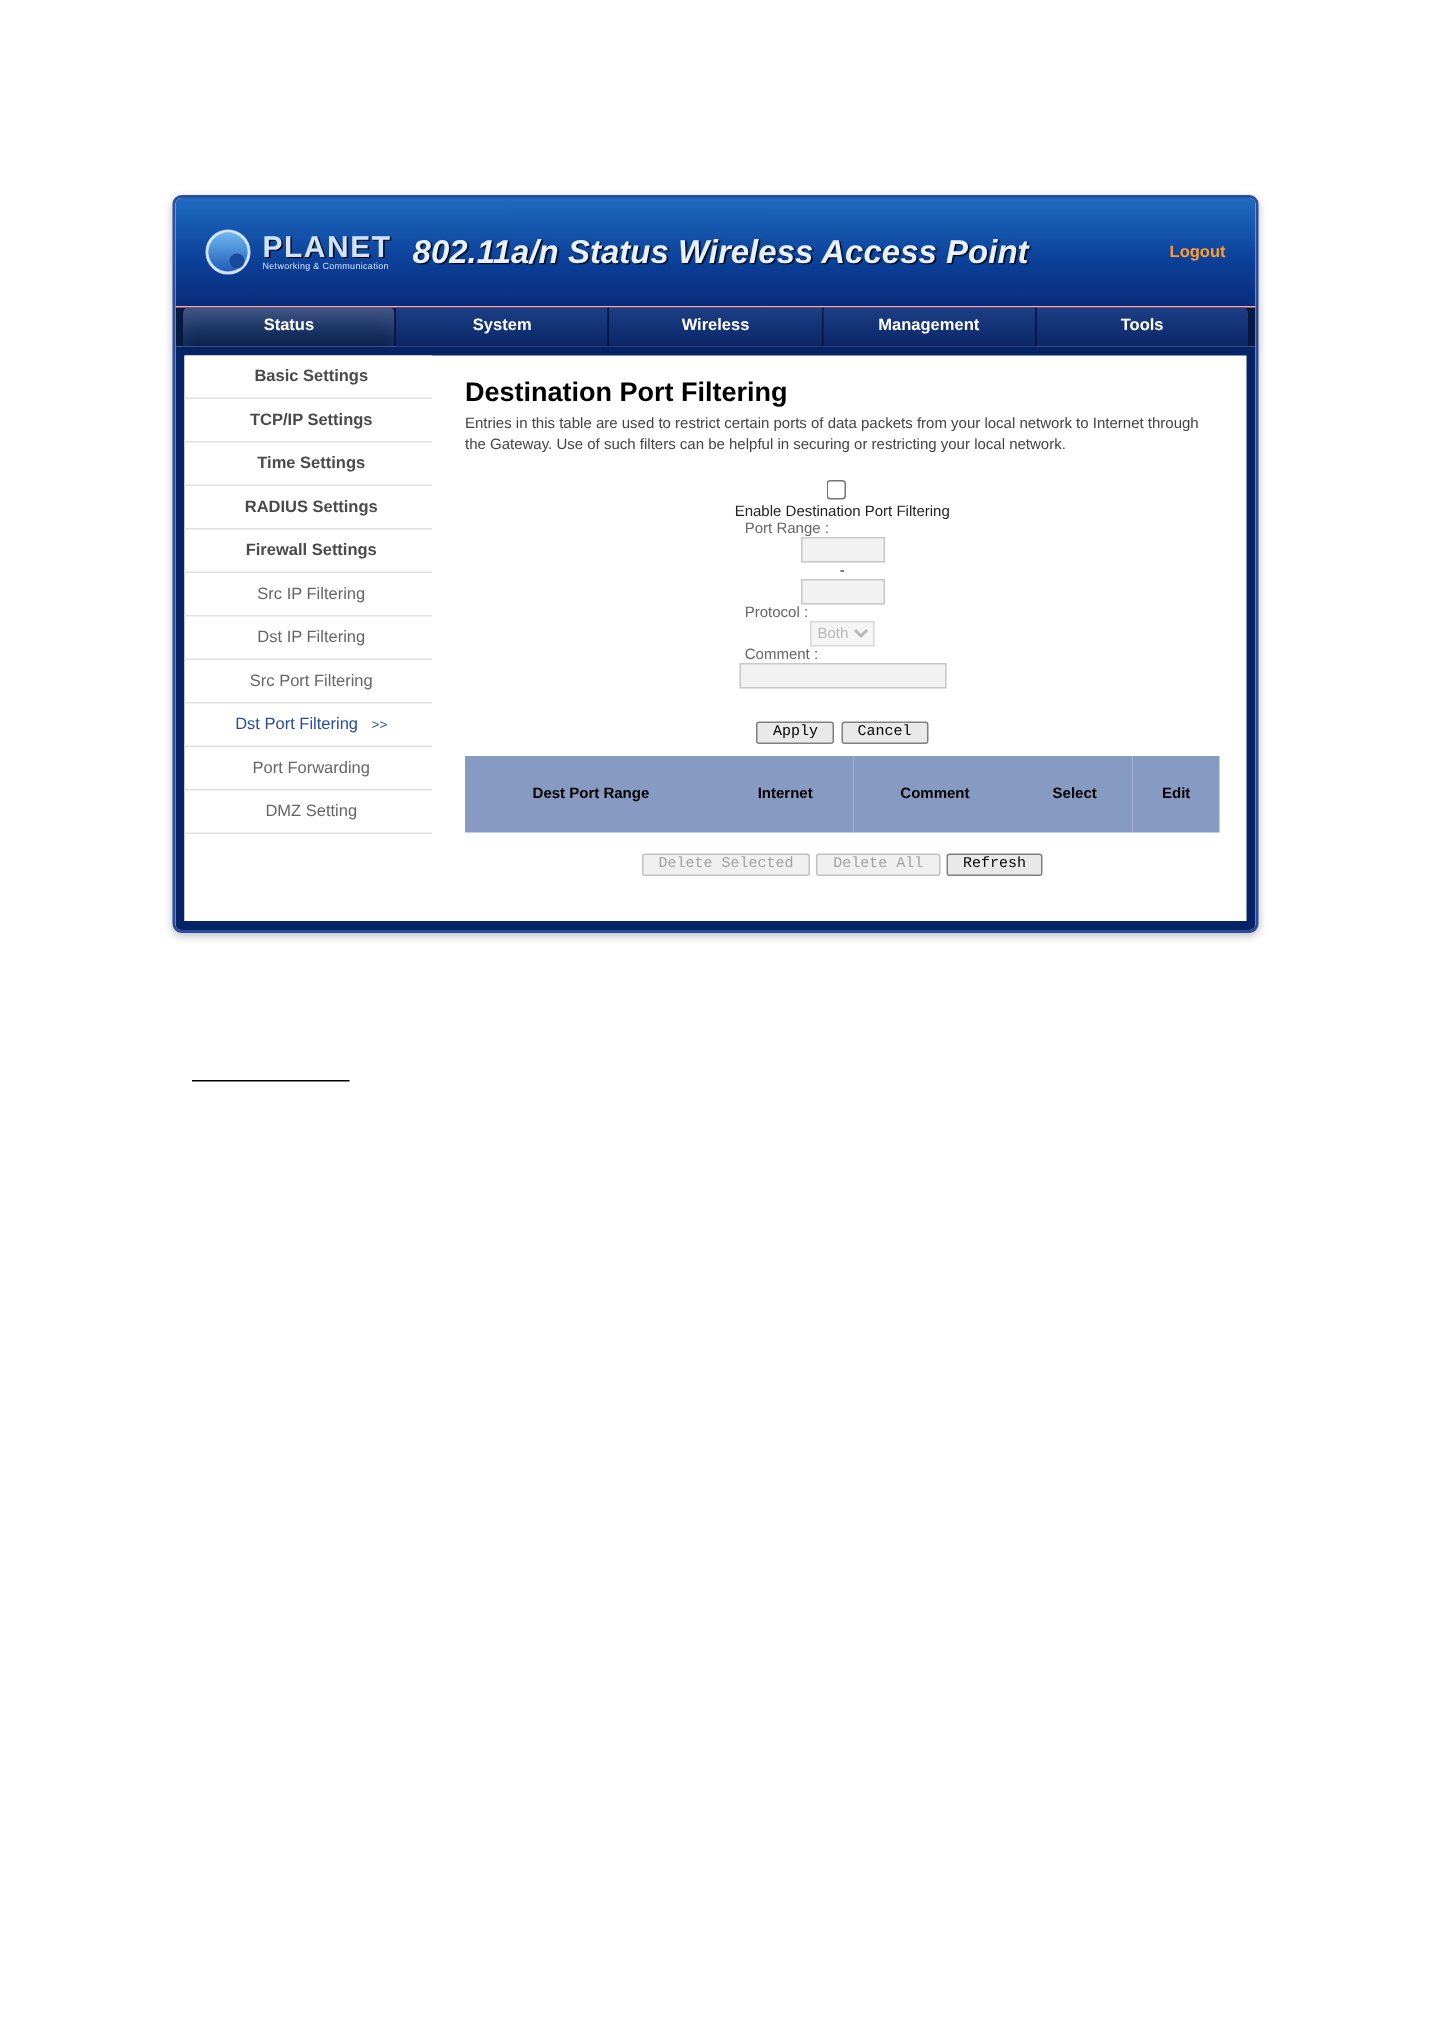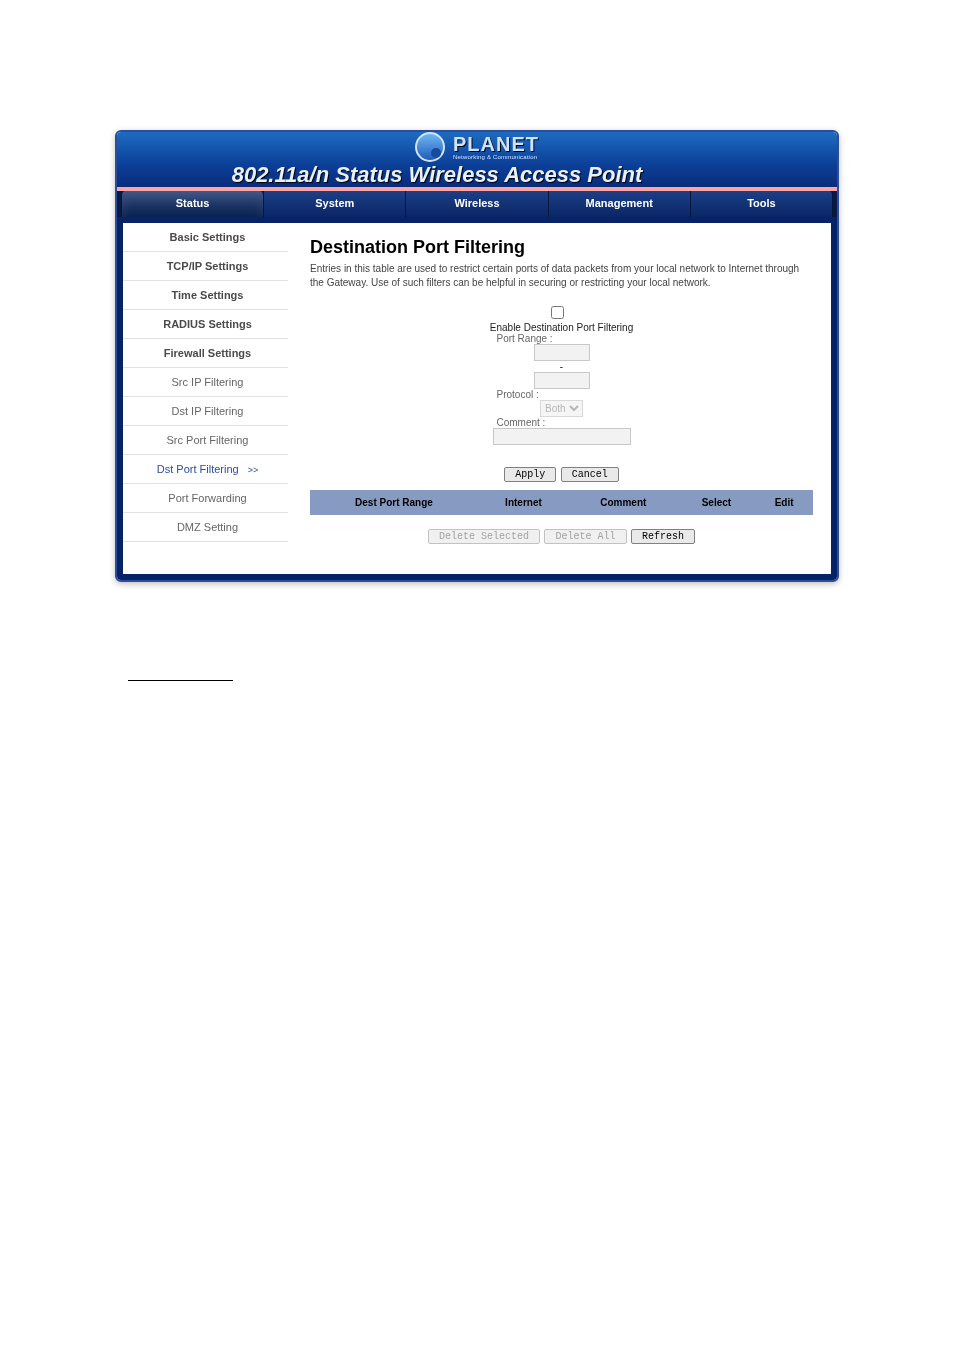--- a/index.html
+++ b/index.html
@@ -1,27 +1,27 @@
 <!DOCTYPE html>
 <html><head>
 <meta charset="utf-8">
 <style>
   html,body{margin:0;padding:0;background:#fff;font-family:Arial,Helvetica,sans-serif;}
   .page{width:954px;margin:0 auto;min-height:1350px;padding-top:130px;box-sizing:border-box;}
   .app{width:720px;margin:0 auto;border:2px solid #2a4d9c;border-radius:6px;background:#fff;overflow:hidden;box-shadow:0 2px 6px rgba(0,0,0,.25);}
-  .app-header{height:55px;background:linear-gradient(#1e6bc1,#0c3f98 60%,#0a2c7a);display:flex;align-items:center;justify-content:space-between;padding:0 20px;color:#fff;position:relative;flex-direction:column;}
+  .app-header{height:72px;background:linear-gradient(#1e6bc1,#0c3f98 60%,#0a2c7a);display:flex;align-items:center;justify-content:space-between;padding:0 20px;color:#fff;position:relative;}
   .logo-block{display:flex;align-items:center;gap:8px;}
   .logo-mark{width:26px;height:26px;border-radius:50%;background:linear-gradient(#6fb6ef,#1e5dbb);position:relative;border:2px solid #cfe3fb;}
   .logo-mark::after{content:"";position:absolute;right:2px;bottom:2px;width:10px;height:10px;background:#174a9c;border-radius:50%;}
   .logo-text{display:flex;flex-direction:column;line-height:1;}
   .logo-big{font-weight:900;font-size:20px;letter-spacing:1px;color:#cfe3fb;text-shadow:1px 1px 0 #000;}
   .logo-small{font-size:6px;color:#cfe3fb;letter-spacing:.2px;}
   .app-title{font-weight:700;font-style:italic;font-size:22px;color:#e8f1ff;text-shadow:1px 1px 1px #000;flex:1;text-align:center;margin-left:-80px;}
   .logout{color:#ff9d2e;font-size:11px;font-weight:600;text-decoration:none;cursor:pointer;}
-  .menubar{display:flex;background:#061a44;border-top:4px solid #fca5a5;}
+  .menubar{display:flex;background:#061a44;border-top:1px solid #fca5a5;}
   .menubar .tab{flex:1;text-align:center;font-size:11px;font-weight:700;color:#fff;padding:6px 0 8px;background:linear-gradient(#1d3f86,#0a2666);border-right:1px solid #06153a;cursor:pointer;position:relative;}
   .menubar .tab:first-child{border-left:1px solid #06153a;margin-left:4px;border-top-left-radius:4px;border-top-right-radius:4px;background:linear-gradient(#314a7f,#0a224e);box-shadow:inset 0 8px 12px rgba(255,255,255,.08);}
   .menubar .tab:last-child{margin-right:4px;border-top-right-radius:4px;}
   .content-wrap{display:flex;background:#062465;padding:6px;}
   .content-inner{display:flex;background:#fff;width:100%;}
   .sidebar{width:165px;background:#fff;}
   .side-item{font-size:11px;color:#4a4a4a;border-bottom:1px solid #e2e2e2;padding:8px 12px 8px 16px;text-align:center;cursor:pointer;font-weight:600;}
   .side-item.child{font-weight:400;color:#666;}
   .side-item.active{color:#2a4d9c;position:relative;}
   .side-item.active .chev{color:#2a4d9c;font-size:9px;margin-left:6px;}
@@ -34,21 +34,21 @@
   input[type=text]{border:1px solid #c8c8c8;background:#fbfbfb;height:15px;font-size:10px;padding:0 3px;}
   input[type=text]:disabled,select:disabled{background:#f2f2f2;color:#999;}
   .small-in{width:48px;}
   .med-in{width:130px;}
   select{border:1px solid #c8c8c8;font-size:10px;height:17px;}
   .btn-row{text-align:center;margin:18px 0 8px;}
   .btn-row button,.btn-row2 button{font-size:10px;padding:1px 10px;border:1px solid #808080;background:#e9e9e9;border-radius:2px;cursor:pointer;font-family:Liberation Mono, monospace;}
   .btn-row2{text-align:center;margin-top:10px;}
   .btn-row2 button[disabled]{color:#a2a2a2;border-color:#c2c2c2;background:#f0f0f0;}
   table.filter{width:100%;border-collapse:collapse;margin-top:6px;}
-  table.filter th{background:#879bc2;color:#000;font-size:10px;font-weight:700;padding:7px 6px;border:0;margin-left:16px;}
+  table.filter th{background:#879bc2;color:#000;font-size:10px;font-weight:700;padding:20px 6px;border:0;margin-left:16px;}
   .underline-spacer{width:105px;border-bottom:1.5px solid #000;margin-top:98px;margin-left:128px;}
 </style>
 </head>
 <body>
 
 <div class="page">
   <div class="app">
 
     <div class="app-header">
       <div class="logo-block">

